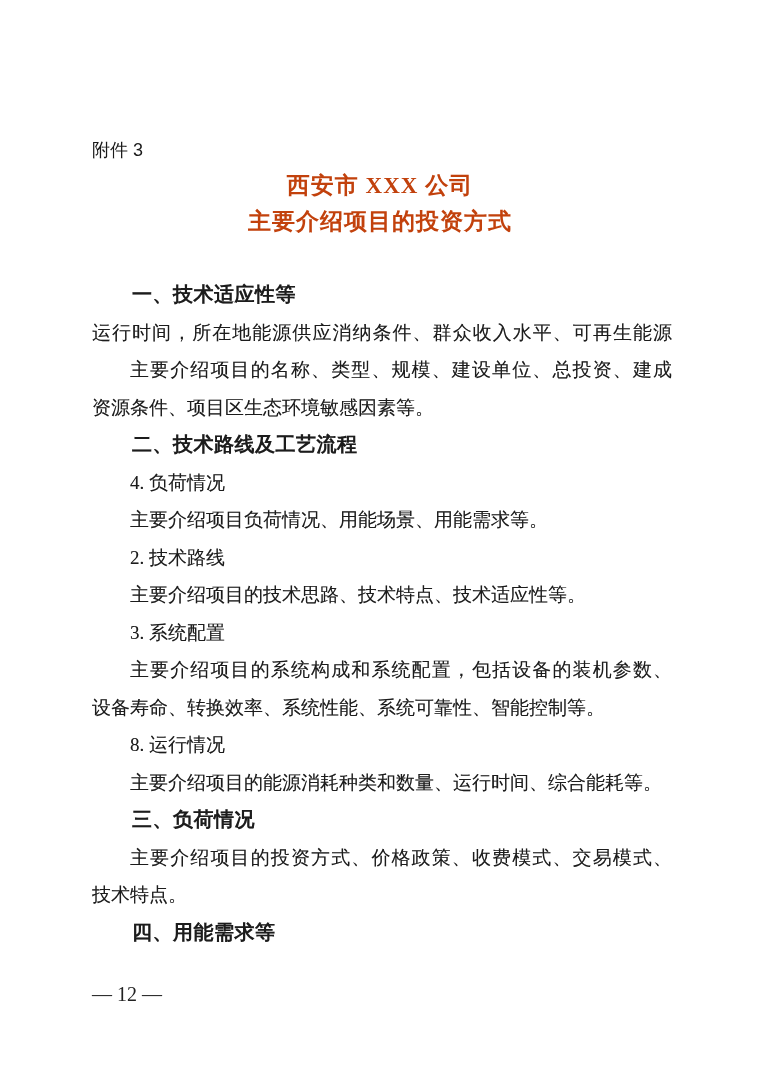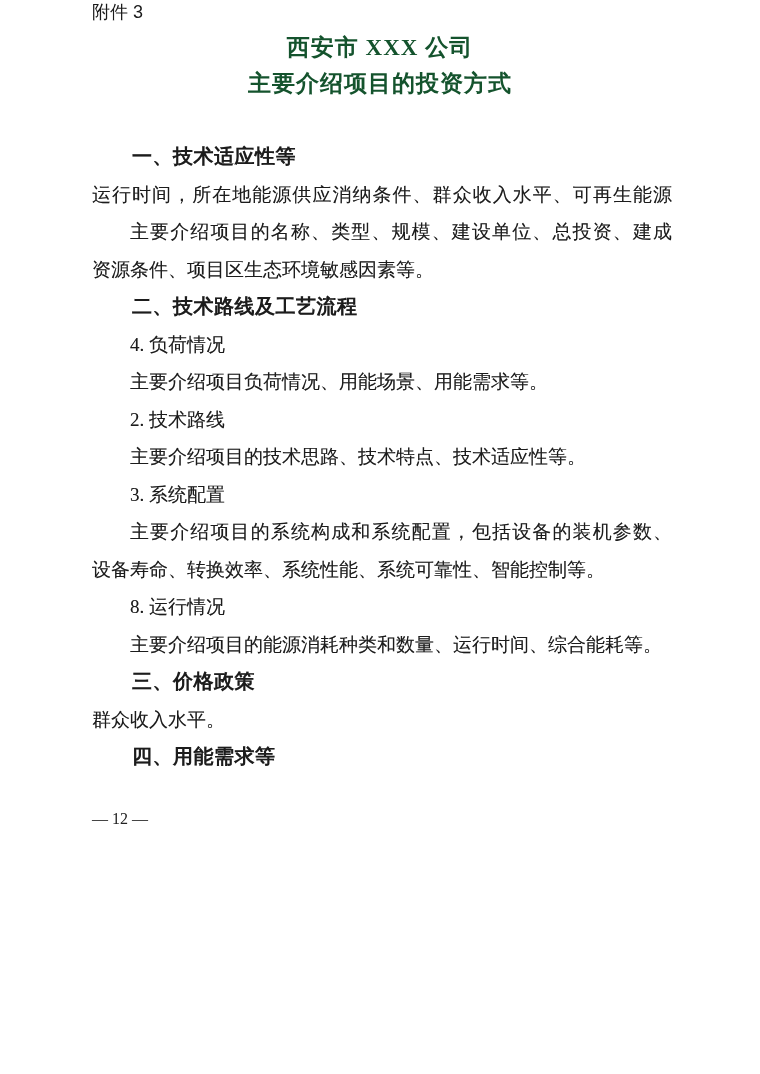--- a/index.html
+++ b/index.html
@@ -1,20 +1,21 @@
 <!DOCTYPE html>
 <html><head>
 <meta charset="utf-8">
 <style>
   html, body { margin: 0; padding: 0; background: #ffffff; }
   .page {
     position: relative;
     width: 760px;
     height: 1074px;
     box-sizing: border-box;
+    padding-top: 138px;
     background: #ffffff;
     overflow: hidden;
     font-family: "Liberation Serif", serif;
     color: #1c1c1c;
   }
   .attachment {
     margin-left: 92px;
     font-family: "Liberation Sans", sans-serif;
     font-size: 18px;
     line-height: 24px;
@@ -22,21 +23,21 @@
   }
   .title-block {
     margin-top: 6px;
     text-align: center;
   }
   .title-line {
     font-family: "Liberation Serif", serif;
     font-weight: bold;
     font-size: 23px;
     line-height: 36px;
-    color: #14532d;
+    color: #c2410c;
     letter-spacing: 1px;
   }
   .content {
     margin: 36px 88px 0 92px;
     font-size: 19px;
     line-height: 37.5px;
     text-shadow: 0 0 0.6px rgba(0,0,0,0.35);
   }
   .line {
     height: 37.5px;
@@ -47,21 +48,21 @@
   .heading {
     font-family: "Liberation Sans", sans-serif;
     font-weight: bold;
     font-size: 20px;
     letter-spacing: 0.5px;
   }
   .fill { text-align: justify; }
   .fill::after { content: ""; display: inline-block; width: 100%; height: 0; }
   .footer {
     margin: 32px 0 0 92px;
-    font-size: 16px;
+    font-size: 20px;
     line-height: 22px;
     color: #222222;
   }
 </style>
 </head>
 <body>
 
 <div class="page">
 
   <div class="attachment">附件 3</div>
@@ -79,20 +80,21 @@
     <div class="line heading indent">二、技术路线及工艺流程</div>
     <div class="line indent">4. 负荷情况</div>
     <div class="line indent">主要介绍项目负荷情况、用能场景、用能需求等。</div>
     <div class="line indent">2. 技术路线</div>
     <div class="line indent">主要介绍项目的技术思路、技术特点、技术适应性等。</div>
     <div class="line indent">3. 系统配置</div>
     <div class="line indent fill">主要介绍项目的系统构成和系统配置，包括设备的装机参数、</div>
     <div class="line">设备寿命、转换效率、系统性能、系统可靠性、智能控制等。</div>
     <div class="line indent">8. 运行情况</div>
     <div class="line indent">主要介绍项目的能源消耗种类和数量、运行时间、综合能耗等。</div>
-    <div class="line heading indent">三、价格政策</div>
-    <div class="line">群众收入水平。</div>
+    <div class="line heading indent">三、负荷情况</div>
+    <div class="line indent fill">主要介绍项目的投资方式、价格政策、收费模式、交易模式、</div>
+    <div class="line">技术特点。</div>
     <div class="line heading indent">四、用能需求等</div>
   </div>
 
   <div class="footer">— 12 —</div>
 
 </div>
 
 </body></html>

